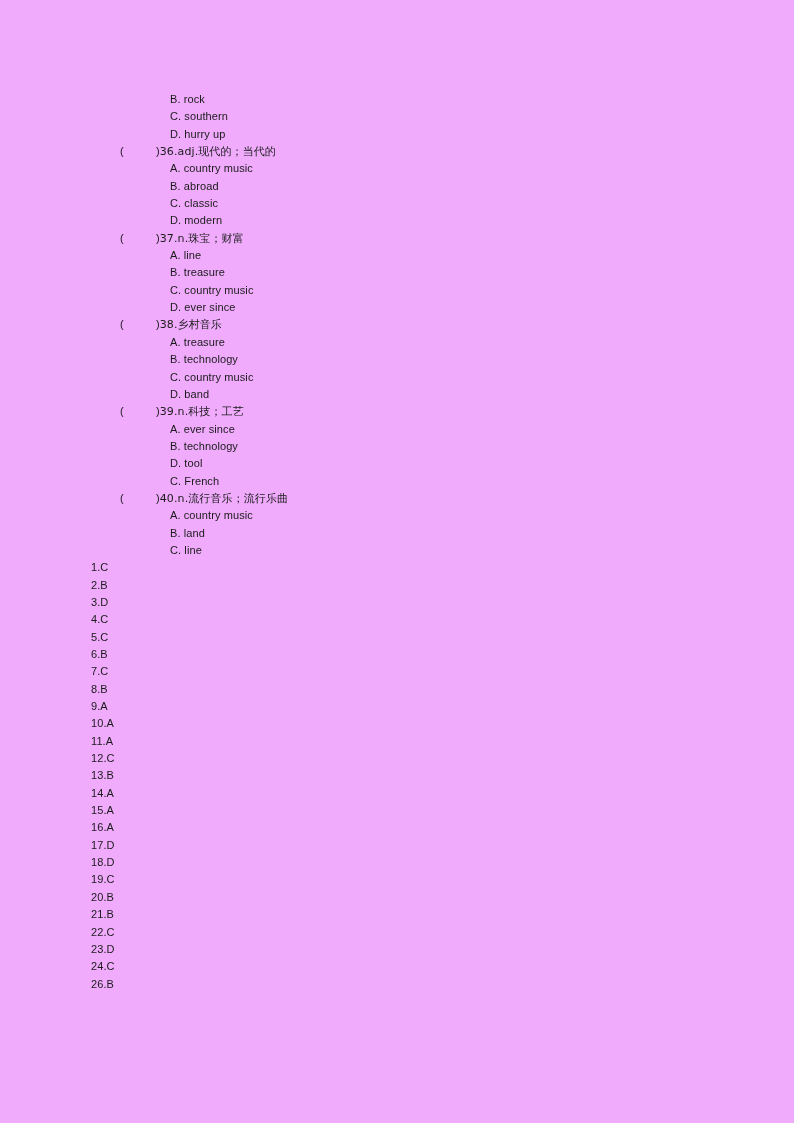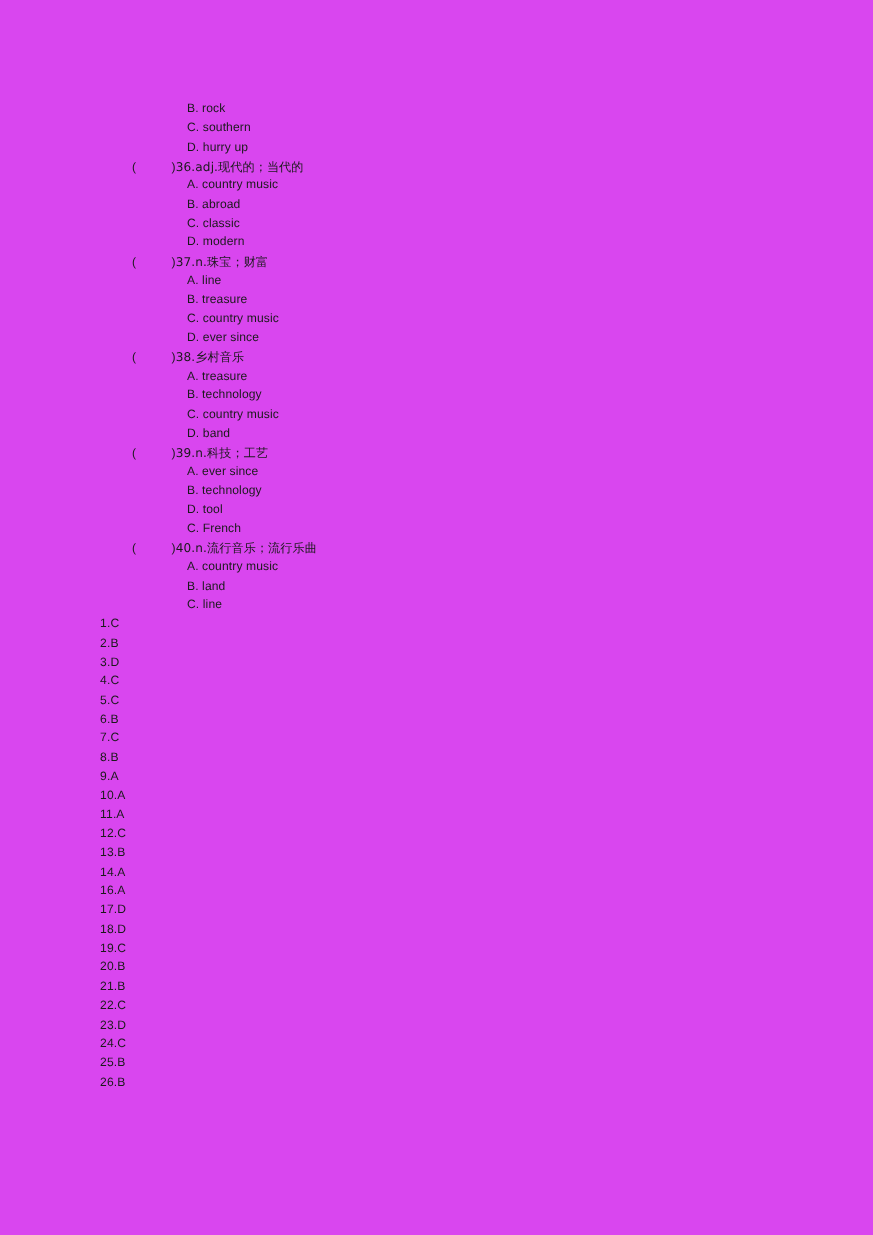--- a/index.html
+++ b/index.html
@@ -9,21 +9,21 @@
     background: #ffffff;
   }
   body {
     font-family: "Liberation Sans", "DejaVu Sans", sans-serif;
     color: #1a1a1a;
   }
   .page {
     position: relative;
     width: 794px;
     height: 1123px;
-    background: #d946ef;
+    background: #f0abfc;
     overflow: hidden;
     box-sizing: border-box;
   }
   .content {
     position: absolute;
     left: 0;
     top: 91px;
     width: 794px;
   }
   .line {
@@ -116,27 +116,27 @@
       <div class="line ans">5.C</div>
       <div class="line ans">6.B</div>
       <div class="line ans">7.C</div>
       <div class="line ans">8.B</div>
       <div class="line ans">9.A</div>
       <div class="line ans">10.A</div>
       <div class="line ans">11.A</div>
       <div class="line ans">12.C</div>
       <div class="line ans">13.B</div>
       <div class="line ans">14.A</div>
+      <div class="line ans">15.A</div>
       <div class="line ans">16.A</div>
       <div class="line ans">17.D</div>
       <div class="line ans">18.D</div>
       <div class="line ans">19.C</div>
       <div class="line ans">20.B</div>
       <div class="line ans">21.B</div>
       <div class="line ans">22.C</div>
       <div class="line ans">23.D</div>
       <div class="line ans">24.C</div>
-      <div class="line ans">25.B</div>
       <div class="line ans">26.B</div>
     </div>
 
   </div>
 </div>
 
 </body></html>

